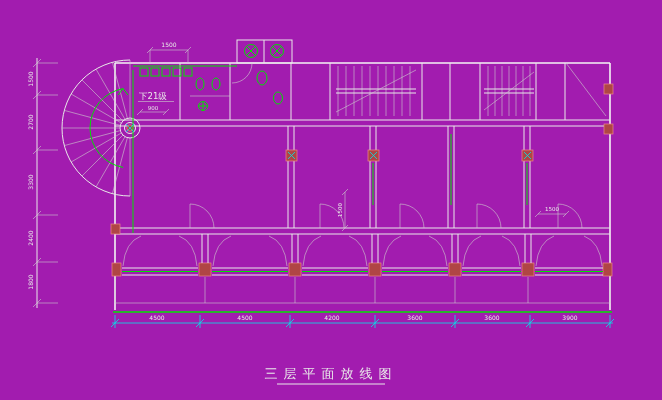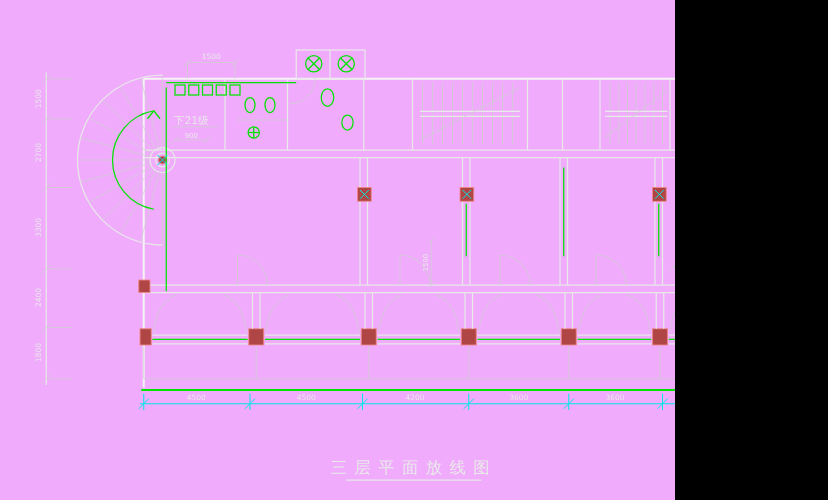--- a/index.html
+++ b/index.html
@@ -1,16 +1,16 @@
 <!DOCTYPE html>
 <html><head>
 <meta charset="utf-8">
 <style>
   html,body{margin:0;padding:0;background:#000;}
-  .stage{position:relative;width:540px;height:400px;background:#f0abfc;overflow:hidden;}
+  .stage{position:relative;width:662px;height:400px;background:#a21caf;overflow:hidden;}
   svg text{font-family:"DejaVu Sans",sans-serif;fill:#e9e9e9;}
   .lw{stroke:#e9e9e9;stroke-width:1;fill:none;}
   .lwt{stroke:#cfcfcf;stroke-width:.6;fill:none;}
   .lw2{stroke:#f4f4f4;stroke-width:1.6;fill:none;}
   .lg{stroke:#00e400;stroke-width:1;fill:none;}
   .lg2{stroke:#00e400;stroke-width:1.6;fill:none;}
   .lc{stroke:#00e8e8;stroke-width:.8;fill:none;}
   .fr{fill:#b04545;stroke:#e88;stroke-width:.7;}
   .dimtxt{font-size:6px;}
   .dimtxt2{font-size:5.5px;}

